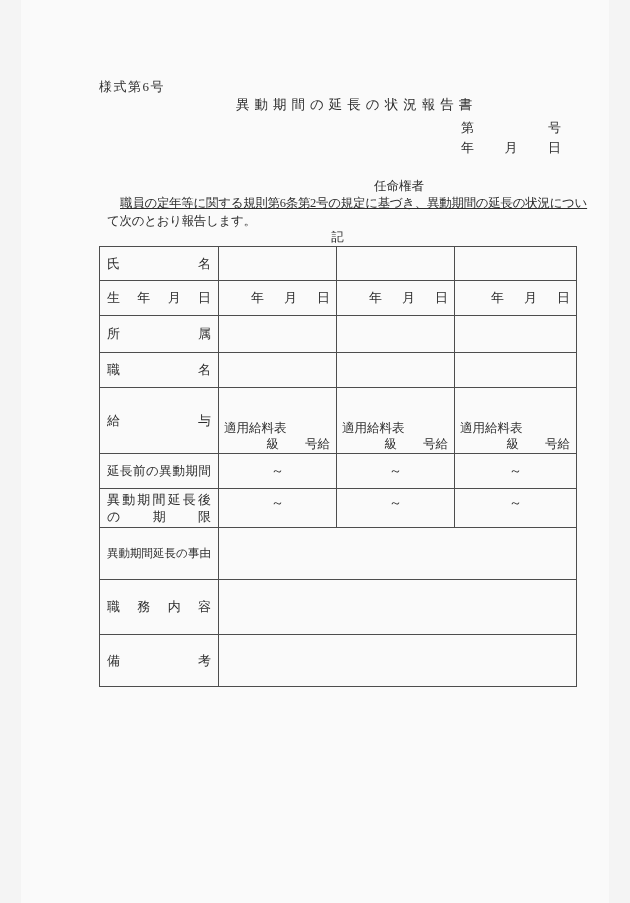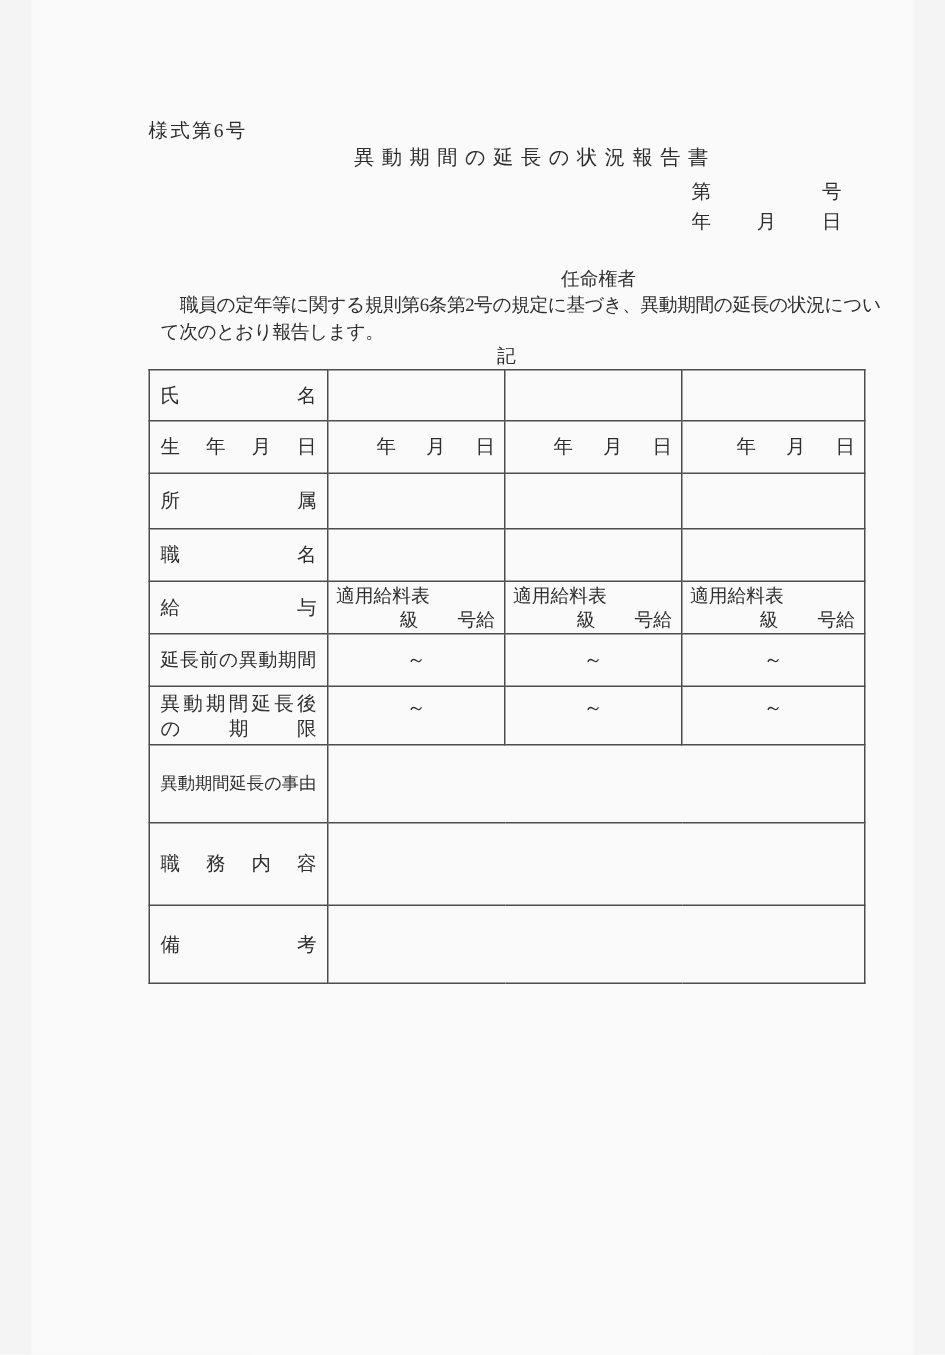--- a/index.html
+++ b/index.html
@@ -17,21 +17,21 @@
   .abs { position: absolute; white-space: nowrap; }
 
   .form-no   { left: 78px;  top: 78px;  font-size: 13px; letter-spacing: 1.5px; }
   .doc-title { left: 191px; top: 96px;  font-size: 13.5px; letter-spacing: 5px; margin-left: 24px; }
   .doc-block { left: 440px; top: 118px; width: 100px; font-size: 13px; }
   .doc-line  { display: flex; justify-content: space-between; line-height: 20px; }
   .addressee-line { left: 100px; top: 158px; width: 300px; font-size: 12.5px; }
   .honorific { position: absolute; left: 220px; top: 0; }
   .appointer { left: 353px; top: 178px; font-size: 12.5px; font-family: Liberation Mono, monospace; }
   .body-par  { left: 86px; top: 194px; font-size: 12.5px; line-height: 18px; letter-spacing: -0.3px; }
-  .body-par .l1 { padding-left: 13px; }
+  .body-par .l1 { padding-left: 13px; text-decoration: underline; }
   .record-mark { left: 78px; top: 229px; width: 477px; text-align: center; font-size: 12.5px; }
 
   table.report {
     position: absolute;
     left: 78px; top: 246px;
     width: 477px;
     border-collapse: collapse;
     table-layout: fixed;
   }
   .report th, .report td {
@@ -56,21 +56,21 @@
 
   .spread { display: flex; justify-content: space-between; padding: 0 7px; }
   .label-long  { font-size: 12.5px; }
   .label-tight { font-size: 11.5px; }
   .two-line { line-height: 17px; }
 
   .date-line {
     display: flex; justify-content: flex-end;
     gap: 20px; padding-right: 6px;
   }
-  .salary-cell { line-height: 16px; padding: 1px 0; }
+  .salary-cell { line-height: 16px; padding: 1px 0; margin-top: 31px; }
   .salary-l1 { padding-left: 5px; font-size: 12.5px; }
   .salary-l2 {
     display: flex; justify-content: flex-end;
     gap: 26px; padding-right: 6px; font-size: 12.5px;
   }
   .tilde-cell { text-align: center; }
   td.tilde-top { vertical-align: top; }
   td.tilde-top .tilde-line { padding-top: 5px; }
 </style>
 </head>

